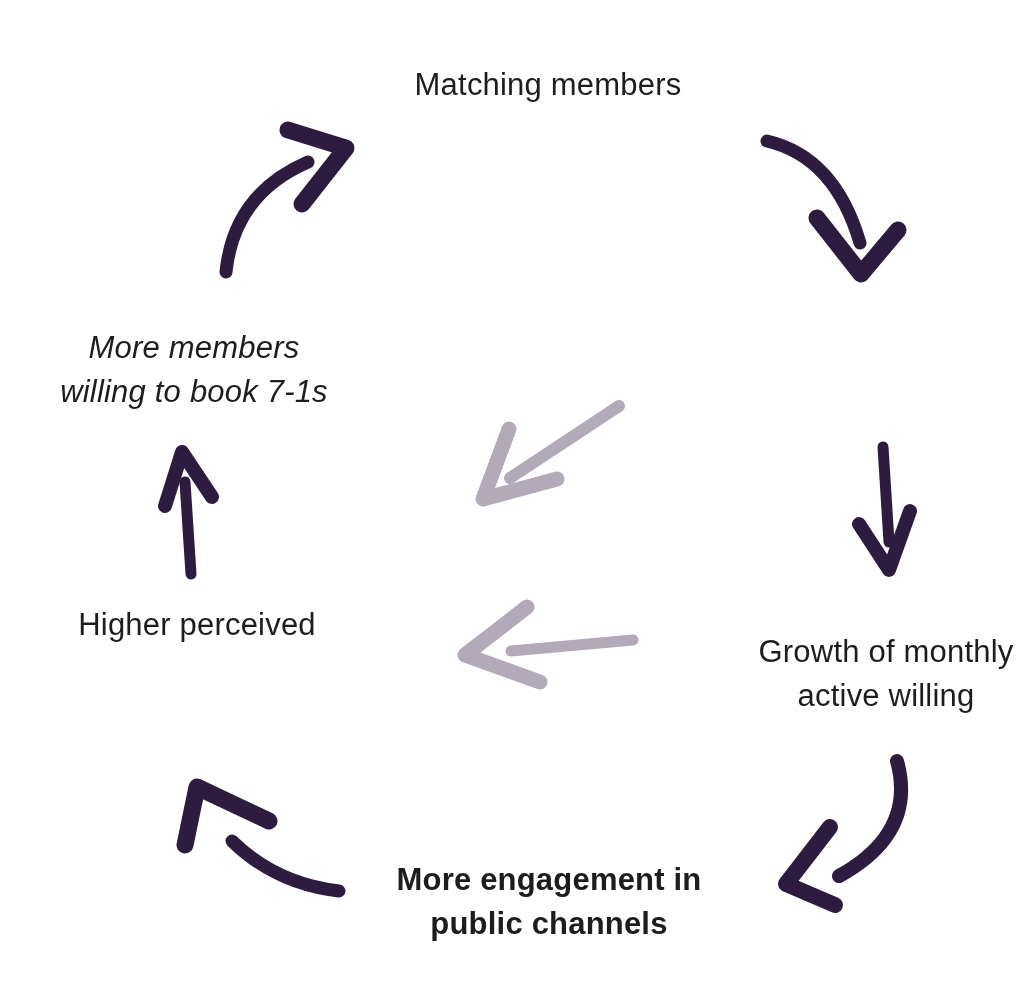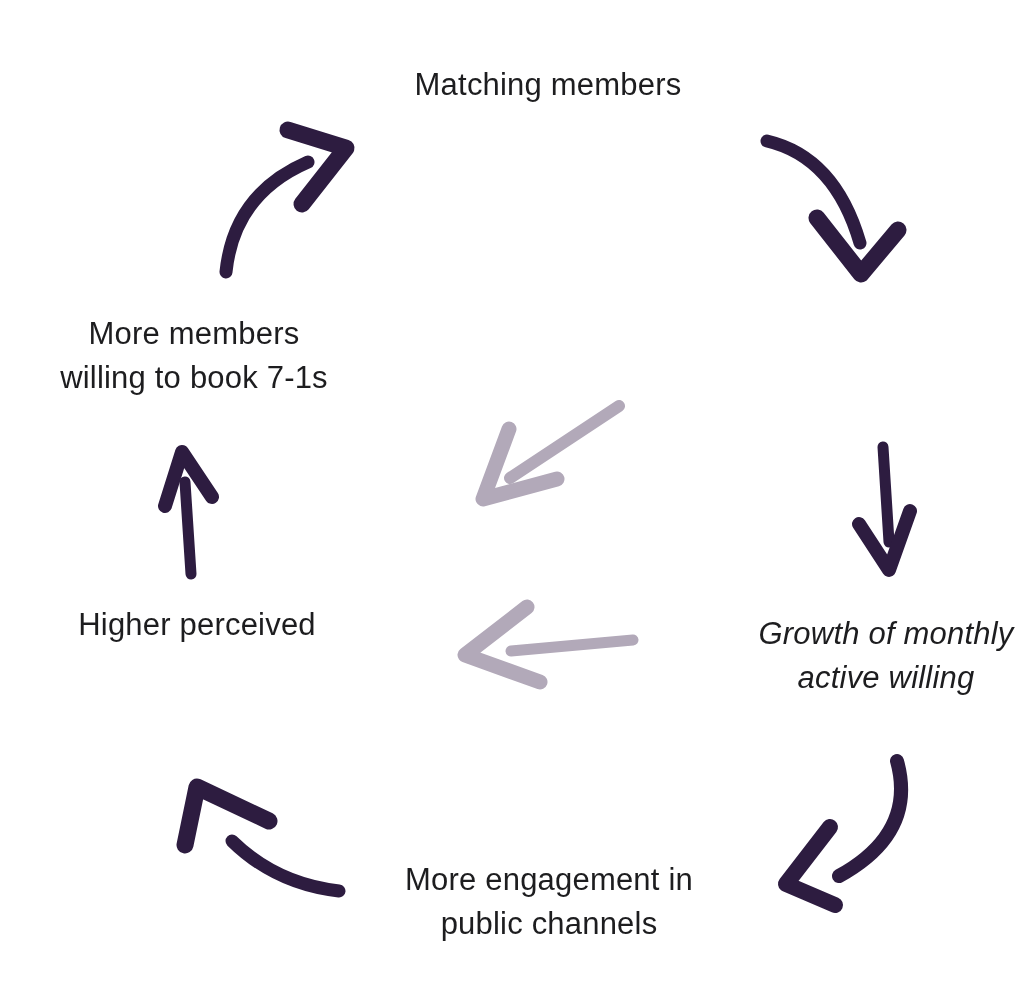--- a/index.html
+++ b/index.html
@@ -65,32 +65,32 @@
       <path stroke-width="11" d="M597,640 L475,651" stroke="#b2a9b9"></path>
       <path stroke-width="15" d="M491,607 L429,655 L504,682" stroke="#b2a9b9"></path>
     </g>
   </svg>
 
   <div class="node" style="left:512px;top:63px;">
     <div class="line">Matching members</div>
   </div>
 
 
-  <div class="node" style="left:850px;top:612px;font-style:italic;">
+  <div class="node" style="left:850px;top:630px;">
     <div class="line">Growth of monthly</div>
     <div class="line">active willing</div>
   </div>
 
-  <div class="node" style="left:513px;top:858px;">
+  <div class="node" style="left:513px;top:858px;font-weight:bold;">
     <div class="line">More engagement in</div>
     <div class="line">public channels</div>
   </div>
 
   <div class="node" style="left:161px;top:603px;">
     <div class="line"><span>Higher </span><b>perceived</b></div>
   </div>
 
-  <div class="node" style="left:158px;top:312px;">
+  <div class="node" style="left:158px;top:326px;font-style:italic;">
     <div class="line">More members</div>
     <div class="line">willing to book 7-1s</div>
   </div>
 
 </div>
 
 </body></html>

